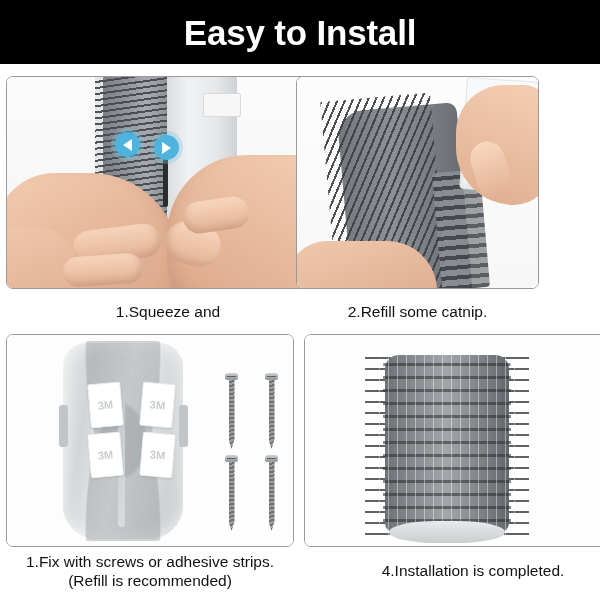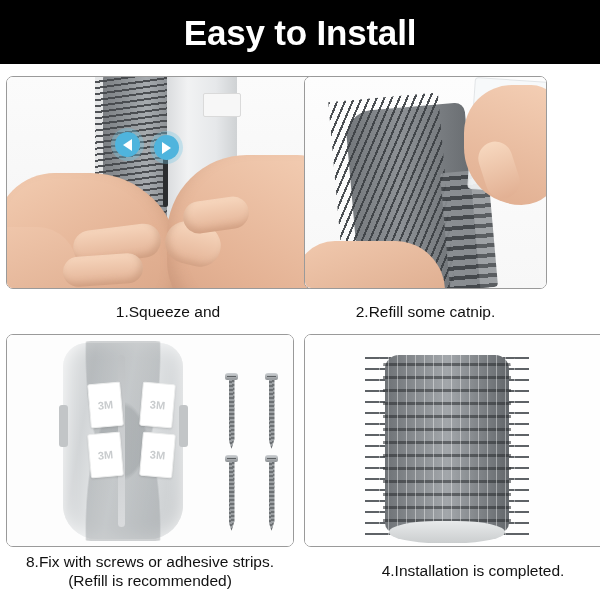--- a/index.html
+++ b/index.html
@@ -25,21 +25,21 @@
     font-family:"Liberation Sans", sans-serif;
     line-height:1;
   }
 
   
   .grid{
     position:absolute;left:0;top:64px;width:600px;height:536px;
   }
   .step{position:absolute;}
   .step-1{left:6px;  top:12px;  width:288px; height:258px;padding-left:36px;}
-  .step-2{left:304px;top:12px;  width:243px; height:258px;}
+  .step-2{left:296px;top:12px;  width:243px; height:258px;}
   .step-3{left:6px;  top:270px; width:288px; height:260px;}
   .step-4{left:304px;top:270px; width:338px; height:260px;}
 
   .photo{
     position:absolute;left:0;top:0;right:0;
     height:213px;
     border:1px solid #9a9a9a;
     border-radius:7px;
     background:#ffffff;
     overflow:hidden;
@@ -367,21 +367,21 @@
             <div class="screw-head"></div>
             <div class="screw-shaft"></div>
           </div>
           <div class="screw" style="left:258px;top:120px;">
             <div class="screw-head"></div>
             <div class="screw-shaft"></div>
           </div>
         </div>
       </div>
       <div class="caption">
-        <span>8.Fix with screws or adhesive strips.</span>
+        <span>1.Fix with screws or adhesive strips.</span>
         <span>(Refill is recommended)</span>
       </div>
     </div>
 
     <div class="step step-4">
       <div class="photo">
         <div class="scene">
           <div class="p4-bg"></div>
           <div class="p4-fringe-l"></div>
           <div class="p4-fringe-r"></div>

